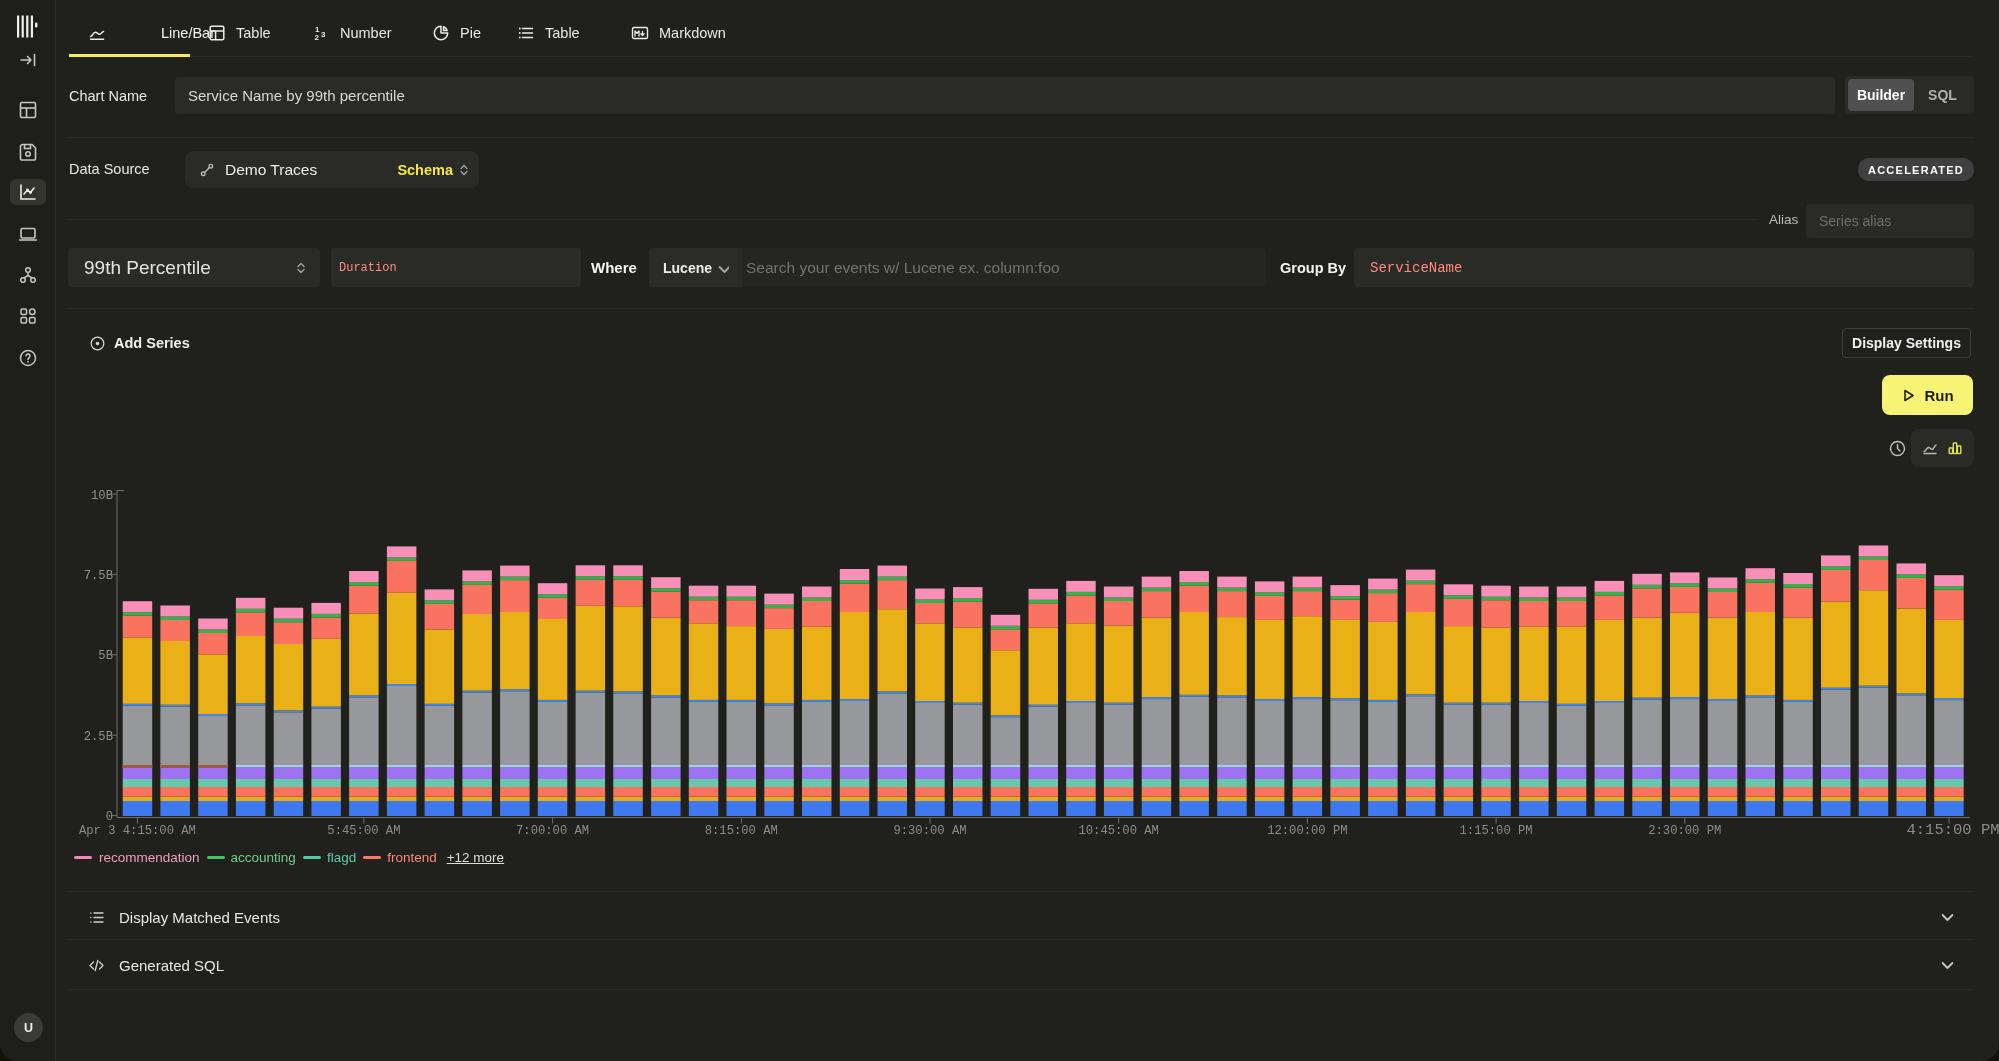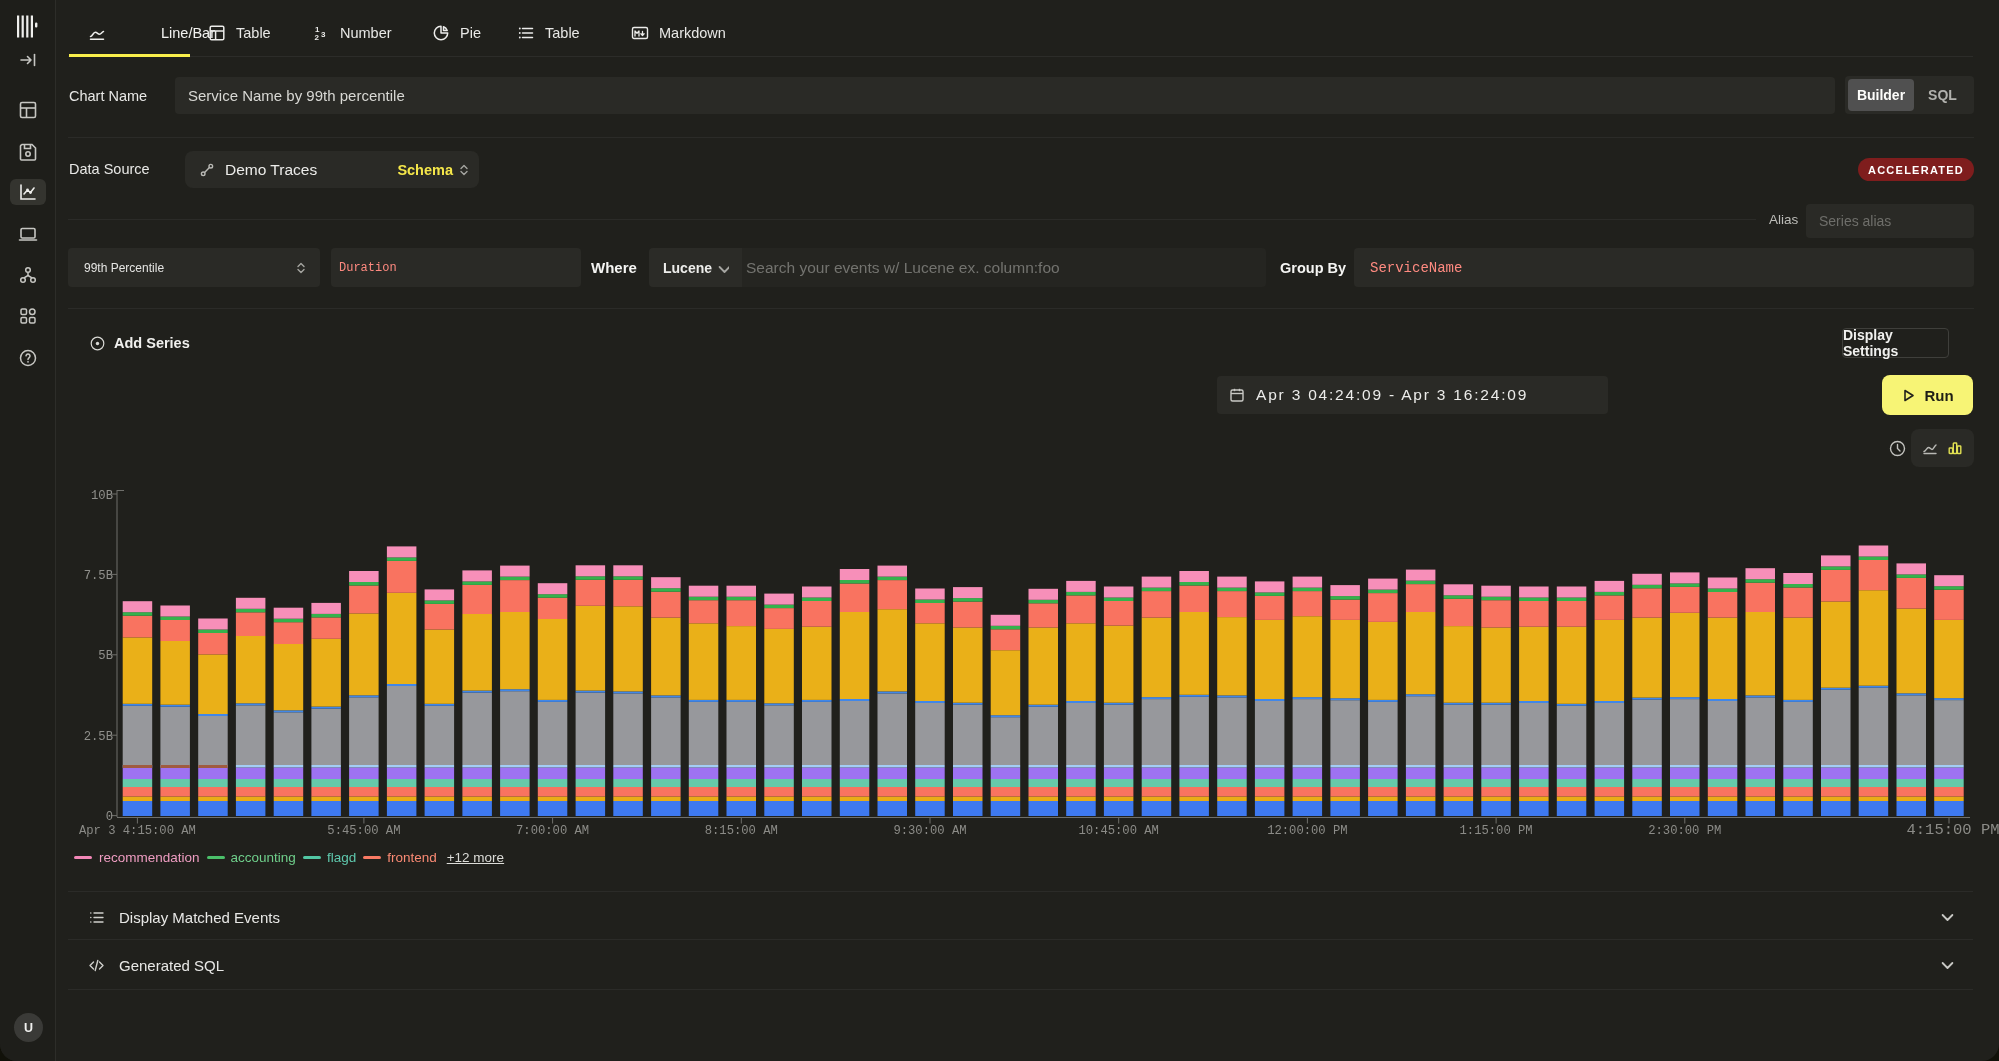--- a/index.html
+++ b/index.html
@@ -160,30 +160,30 @@
       </span>
   <span style="margin-left:10px;color:#ececea;font-size:15.5px;">Demo Traces</span>
   <span style="margin-left:auto;color:#f5e74a;font-size:14.5px;font-weight:bold;">Schema</span>
   <span style="margin-left:4px;margin-right:8px;">
         <svg width="14" height="14" viewBox="0 0 14 14" fill="none" class="">
           <path d="M4 5.5L7 2.5l3 3" stroke="#a5a5a1" stroke-width="1.4" stroke-linecap="round" stroke-linejoin="round"></path>
           <path d="M4 8.5l3 3 3-3" stroke="#a5a5a1" stroke-width="1.4" stroke-linecap="round" stroke-linejoin="round"></path>
         </svg>
       </span>
 </div>
-<div class="abs row" style="left:1858px;top:158px;width:116px;height:23px;background:#7f1d1d;border-radius:12px;justify-content:center;color:#fff;font-size:11px;font-weight:bold;letter-spacing:1.25px;">ACCELERATED</div>
+<div class="abs row" style="left:1858px;top:158px;width:116px;height:23px;background:#404040;border-radius:12px;justify-content:center;color:#fff;font-size:11px;font-weight:bold;letter-spacing:1.25px;">ACCELERATED</div>
 
 <div class="abs" style="left:68px;top:219px;width:1688px;height:1px;background:#2b2b28;"></div>
 <div class="abs" style="left:1769px;top:212px;color:#bcbcb8;font-size:13.5px;">Alias</div>
 <div class="abs inp row" style="left:1806px;top:204px;width:168px;height:34px;">
       <span style="margin-left:13px;color:#6e6e6a;font-size:14px;">Series alias</span>
     </div>
 
 <div class="abs inp row" style="left:68px;top:248px;width:252px;height:39px;">
-  <span style="margin-left:16px;color:#e4e4e2;font-size:12px;">99th Percentile</span>
+  <span style="margin-left:16px;color:#e4e4e2;font-size:19px;">99th Percentile</span>
   <span style="margin-left:auto;margin-right:12px;">
         <svg width="14" height="14" viewBox="0 0 14 14" fill="none" class="">
           <path d="M4 5.5L7 2.5l3 3" stroke="#a5a5a1" stroke-width="1.4" stroke-linecap="round" stroke-linejoin="round"></path>
           <path d="M4 8.5l3 3 3-3" stroke="#a5a5a1" stroke-width="1.4" stroke-linecap="round" stroke-linejoin="round"></path>
         </svg>
       </span>
 </div>
 <div class="abs inp row" style="left:331px;top:248px;width:250px;height:39px;">
       <span class="mono" style="margin-left:8px;color:#ff8a80;font-size:12px;">Duration</span>
     </div>
@@ -206,33 +206,22 @@
 
 <div class="abs" style="left:68px;top:308px;width:1906px;height:1px;background:#2b2b28;"></div>
 
 <div class="abs row" style="left:90px;top:335px;gap:9px;">
       <svg width="15" height="15" viewBox="0 0 15 15" fill="none" class="">
         <circle cx="7.5" cy="7.5" r="6.3" stroke="#d9d9d5" stroke-width="1.2"></circle>
         <circle cx="7.5" cy="7.5" r="1.7" fill="#d9d9d5"></circle>
       </svg>
       <span style="color:#f0f0ee;font-size:14.5px;font-weight:bold;">Add Series</span>
     </div>
-<div class="abs row" style="left:1842px;top:328px;width:107px;height:30px;border:1px solid #3f3f3b;border-radius:4px;justify-content:center;color:#f0f0ee;font-size:14px;font-weight:bold;">Display Settings</div>
-
-<div class="abs inp row" style="left:1217px;top:376px;width:391px;height:38px;">
-  <span style="margin-left:12px;">
-        <svg width="16" height="16" viewBox="0 0 16 16" fill="none" class="">
-          <rect x="2" y="3" width="12" height="11" rx="1.5" stroke="#c9c9c5" stroke-width="1.4"></rect>
-          <line x1="2" y1="6.5" x2="14" y2="6.5" stroke="#c9c9c5" stroke-width="1.4"></line>
-          <line x1="5.5" y1="1.8" x2="5.5" y2="4.2" stroke="#c9c9c5" stroke-width="1.4"></line>
-          <line x1="10.5" y1="1.8" x2="10.5" y2="4.2" stroke="#c9c9c5" stroke-width="1.4"></line>
-        </svg>
-      </span>
-  <span style="margin-left:11px;color:#ececea;font-size:15.5px;letter-spacing:1.8px;">Apr 3 04:24:09 - Apr 3 16:24:09</span>
-</div>
+<div class="abs row" style="left:1842px;top:328px;width:129px;height:30px;border:1px solid #3f3f3b;border-radius:4px;justify-content:center;color:#f0f0ee;font-size:14px;font-weight:bold;">Display Settings</div>
+
 <div class="abs row" style="left:1882px;top:375px;width:91px;height:40px;background:#f7f475;border-radius:8px;justify-content:center;gap:8px;">
       <svg width="15" height="15" viewBox="0 0 15 15" fill="none" class="">
         <path d="M4 2.5l8 5-8 5z" stroke="#22221c" stroke-width="1.6" stroke-linejoin="round" fill="none"></path>
       </svg>
       <span style="color:#1e1e16;font-size:15px;font-weight:bold;">Run</span>
     </div>
 
 <div class="abs" style="left:1889px;top:440px;">
       <svg width="17" height="17" viewBox="0 0 17 17" fill="none" class="">
         <circle cx="8.5" cy="8.5" r="7" stroke="#c2c2be" stroke-width="1.4"></circle>

